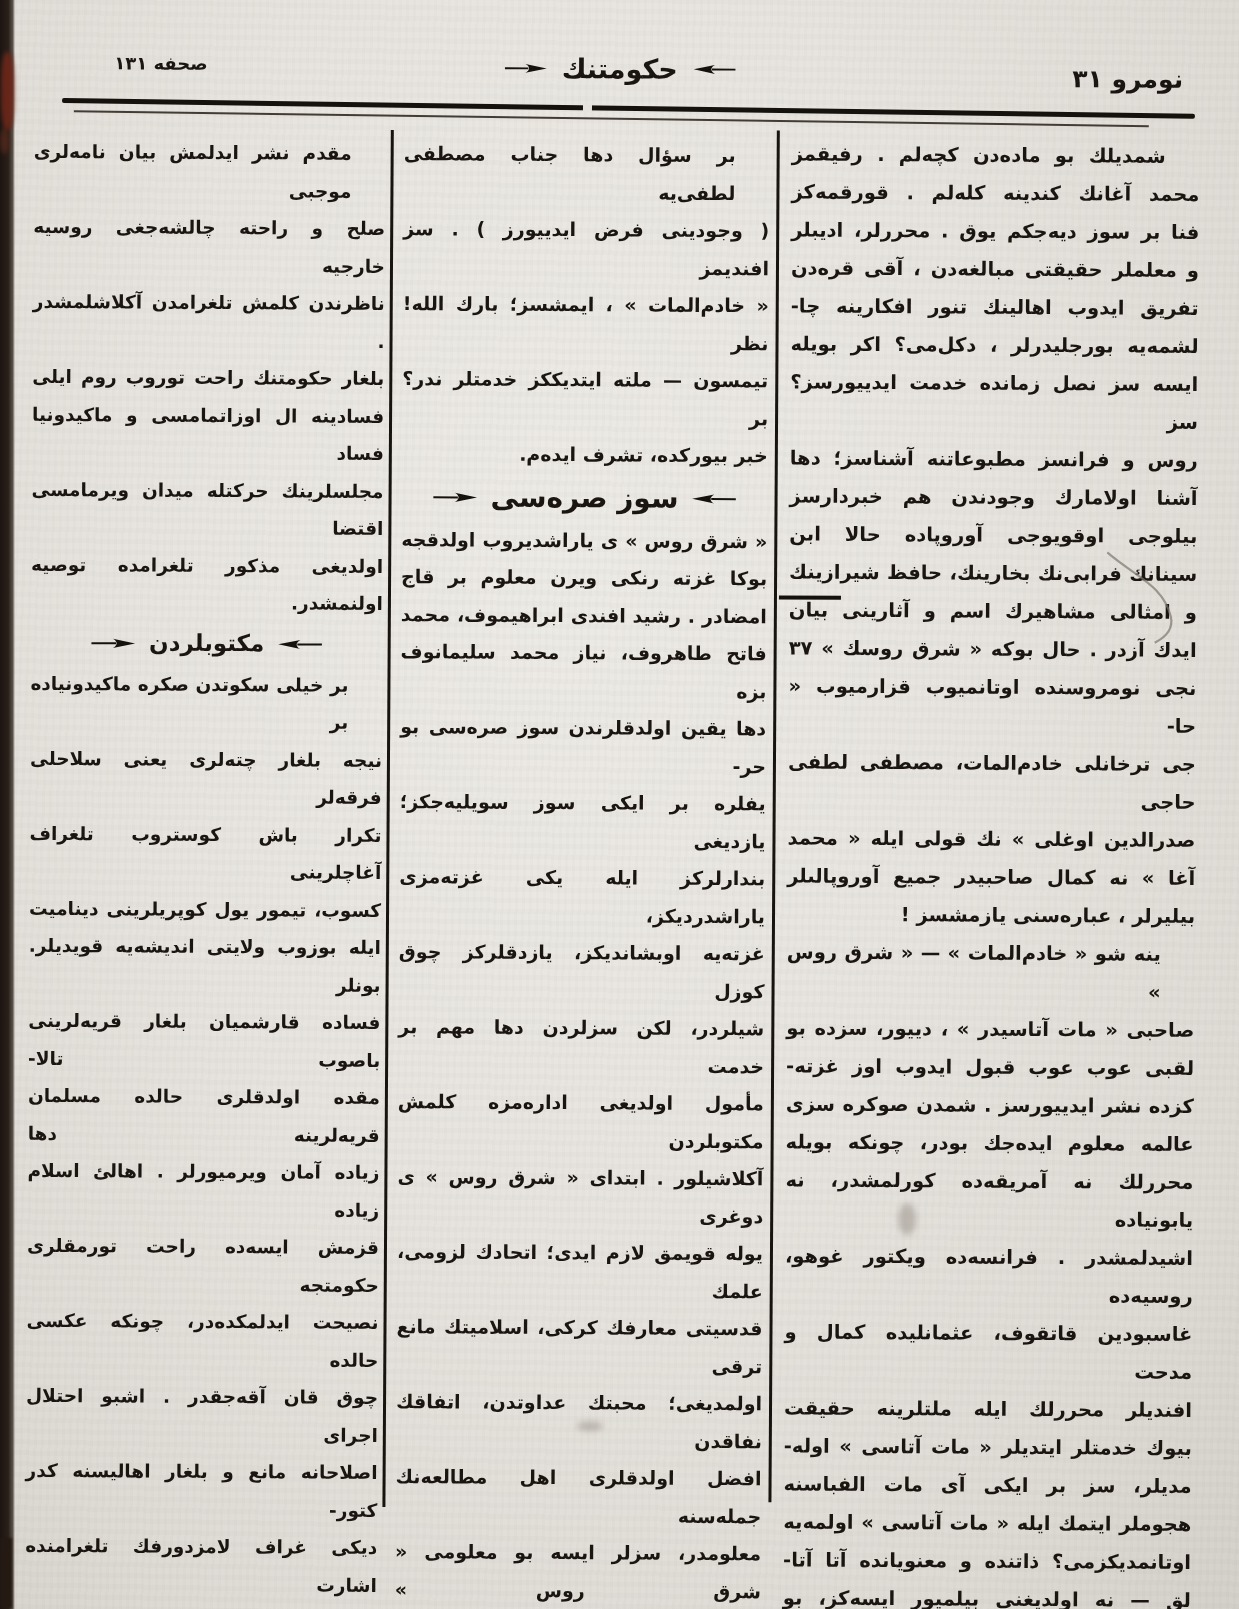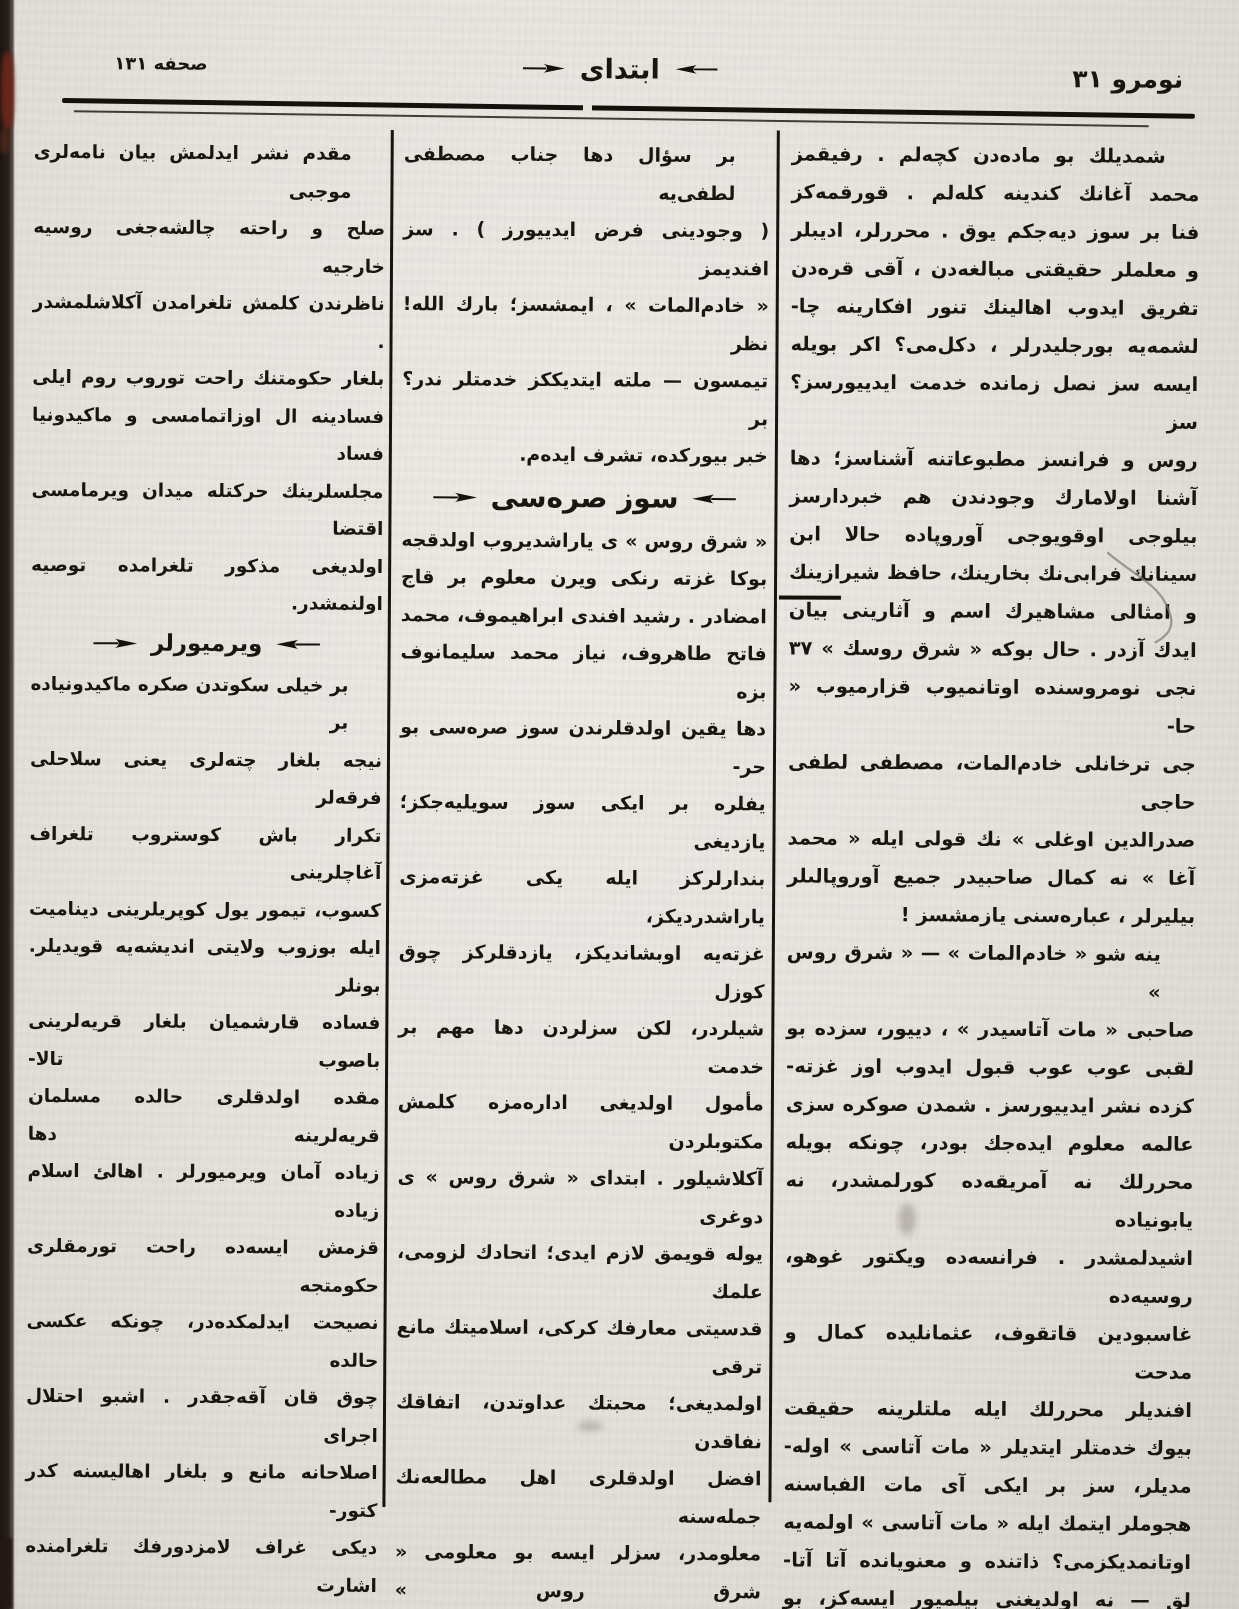--- a/index.html
+++ b/index.html
@@ -71,21 +71,21 @@
   <div class="content">
 
     <div class="hdr hdr-page">صحفه ١٣١</div>
     <div class="hdr hdr-title">
       <span class="orn flip">
           <svg viewBox="0 0 60 14" width="44" height="11">
             <line x1="1" y1="7" x2="33" y2="7" stroke="currentColor" stroke-width="2.6"></line>
             <path d="M58 7 L29 1 C35.5 4.5 35.5 9.5 29 13 Z" fill="currentColor"></path>
           </svg>
         </span>
-      <span>ابتداى</span>
+      <span>حكومتنك</span>
       <span class="orn">
           <svg viewBox="0 0 60 14" width="44" height="11">
             <line x1="1" y1="7" x2="33" y2="7" stroke="currentColor" stroke-width="2.6"></line>
             <path d="M58 7 L29 1 C35.5 4.5 35.5 9.5 29 13 Z" fill="currentColor"></path>
           </svg>
         </span>
     </div>
     <div class="hdr hdr-issue">نومرو ٣١</div>
 
     <div class="rule-wrap">
@@ -180,21 +180,21 @@
         <div class="seg line">فسادينه ال اوزاتمامسى و ماكيدونيا فساد</div>
         <div class="seg line">مجلسلرينك حركتله ميدان ويرمامسى اقتضا</div>
         <div class="seg line">اولديغى مذكور تلغرامده توصيه اولنمشدر.</div>
         <div class="seg heading">
           <span class="orn flip">
             <svg viewBox="0 0 60 14" width="46" height="12">
               <line x1="1" y1="7" x2="33" y2="7" stroke="currentColor" stroke-width="2.6"></line>
               <path d="M58 7 L29 1 C35.5 4.5 35.5 9.5 29 13 Z" fill="currentColor"></path>
             </svg>
           </span>
-          <span class="ht">ويرميورلر</span>
+          <span class="ht">مكتوبلردن</span>
           <span class="orn">
             <svg viewBox="0 0 60 14" width="46" height="12">
               <line x1="1" y1="7" x2="33" y2="7" stroke="currentColor" stroke-width="2.6"></line>
               <path d="M58 7 L29 1 C35.5 4.5 35.5 9.5 29 13 Z" fill="currentColor"></path>
             </svg>
           </span>
         </div>
         <div class="seg line-start">بر خيلى سكوتدن صكره ماكيدونياده بر</div>
         <div class="seg line">نيجه بلغار چته‌لرى يعنى سلاحلى فرقه‌لر</div>
         <div class="seg line">تكرار باش كوستروب تلغراف آغاچلرينى</div>

